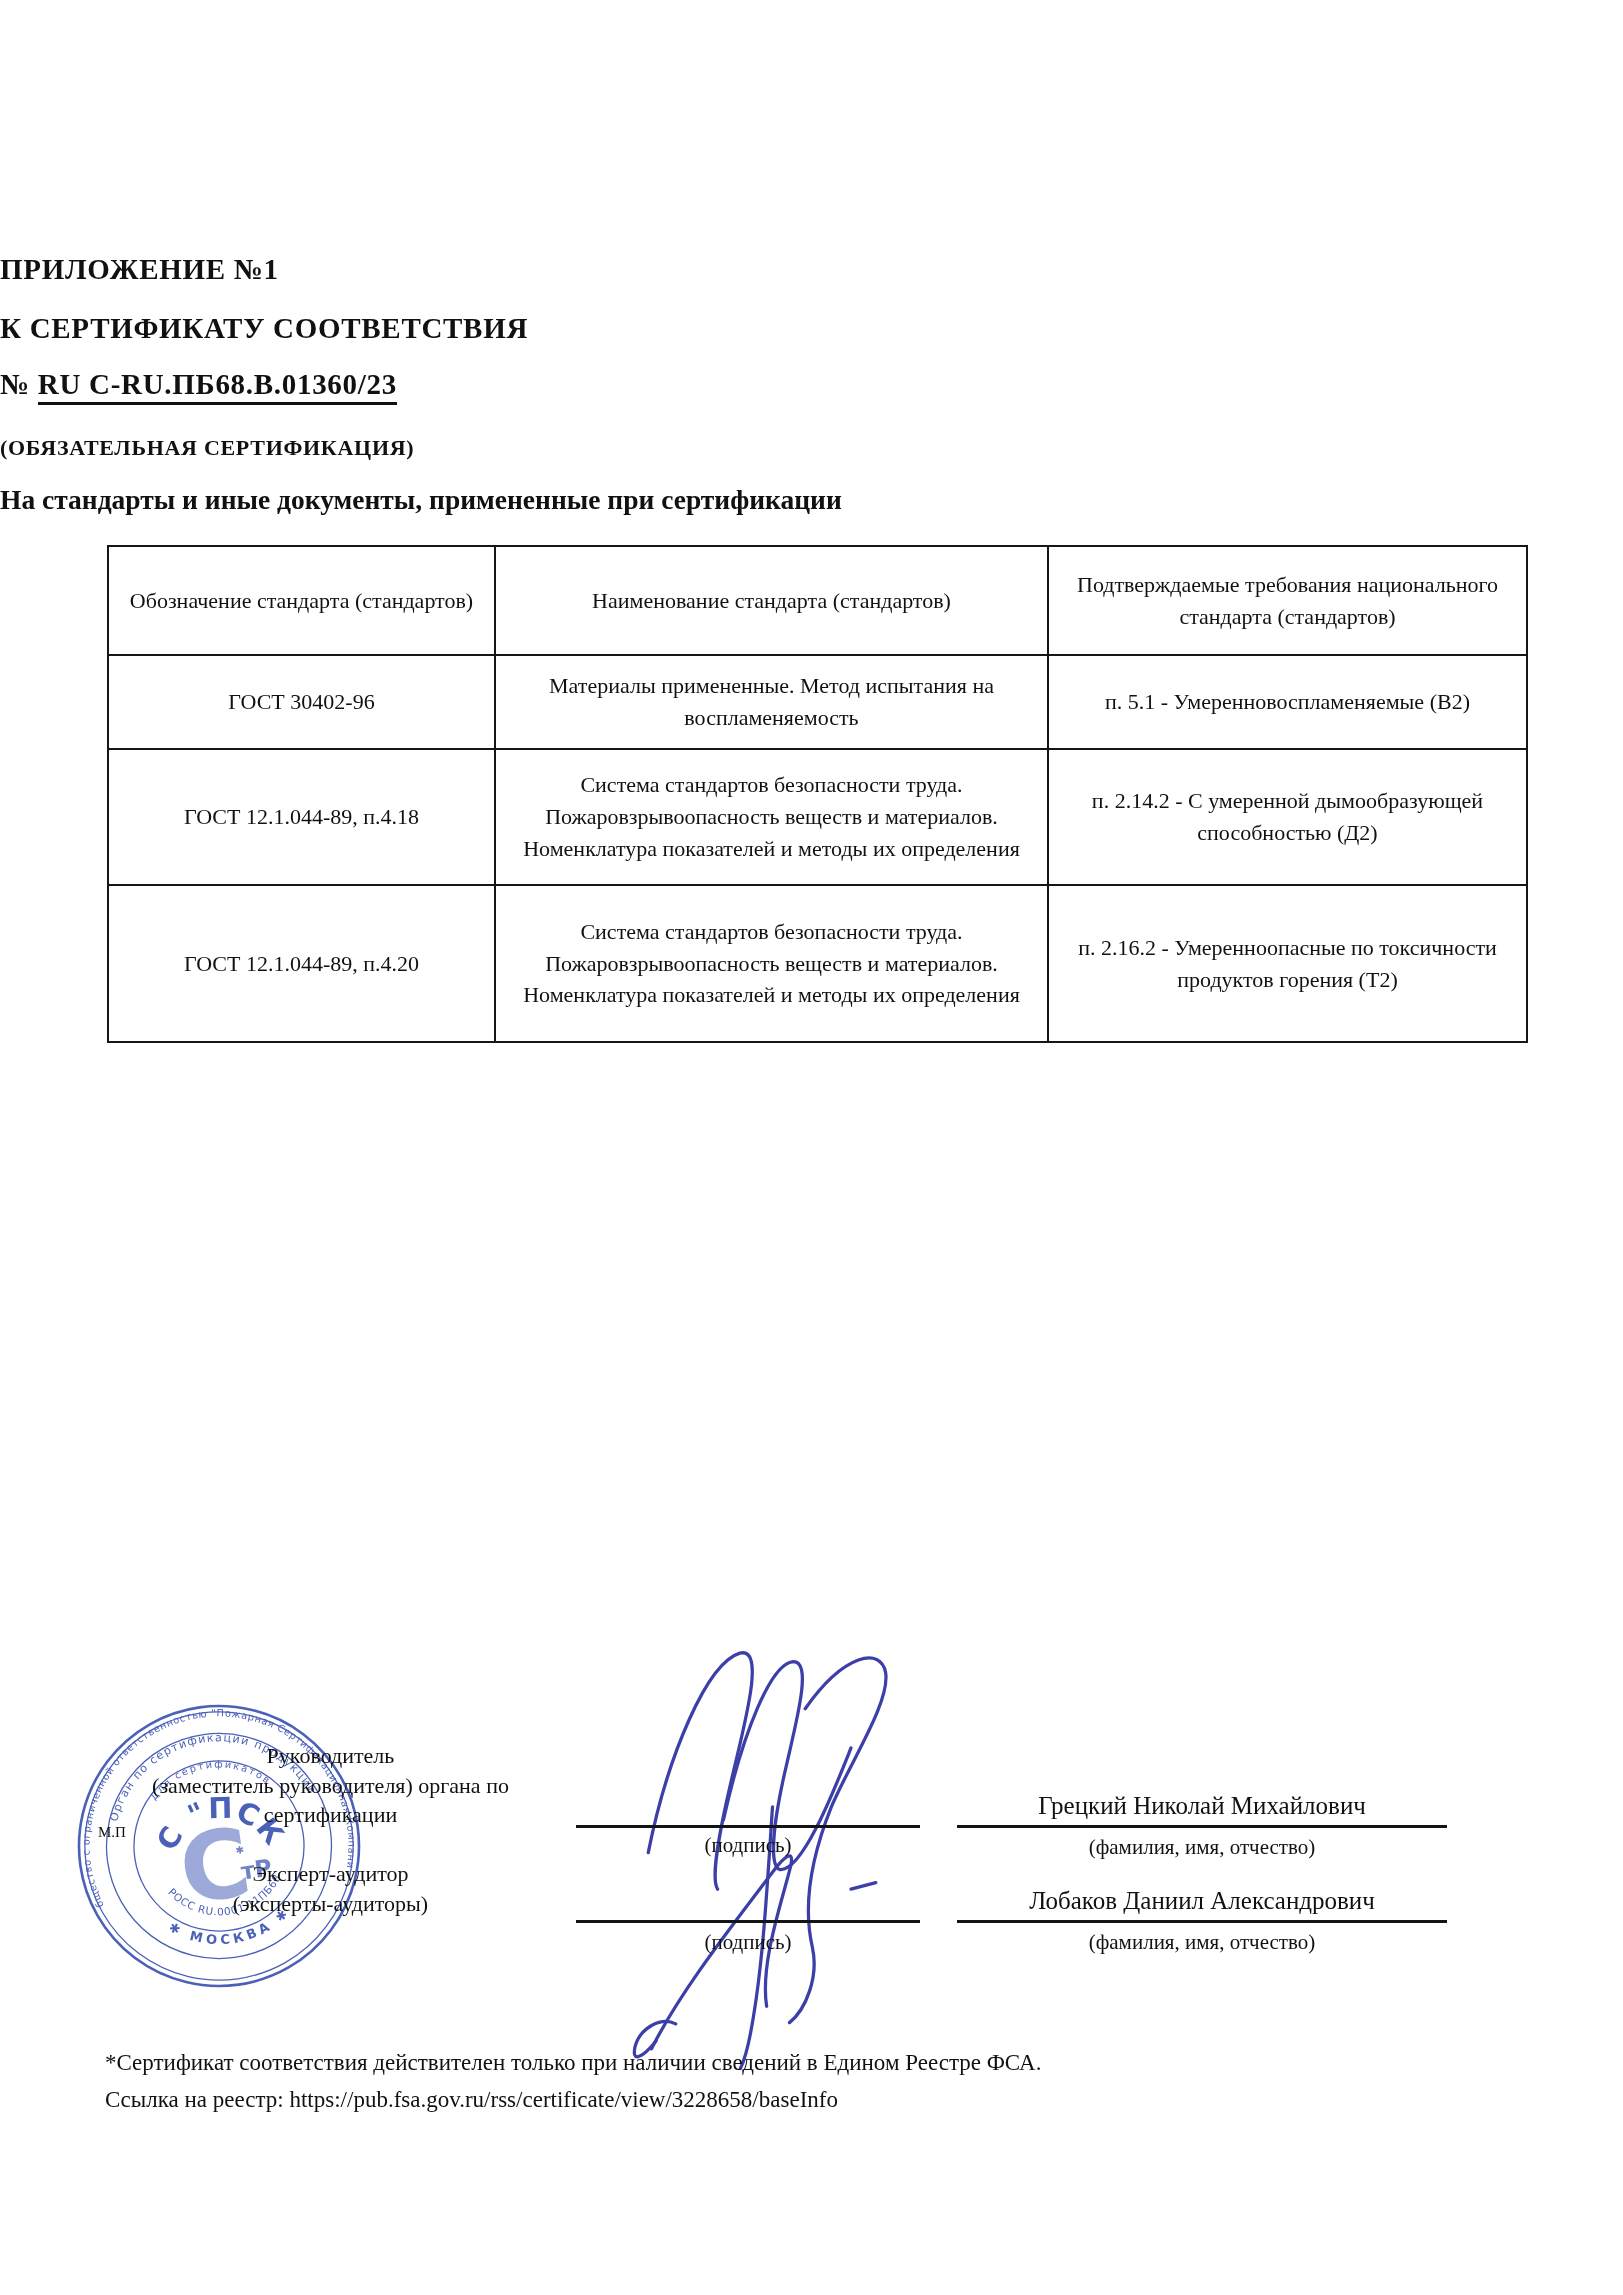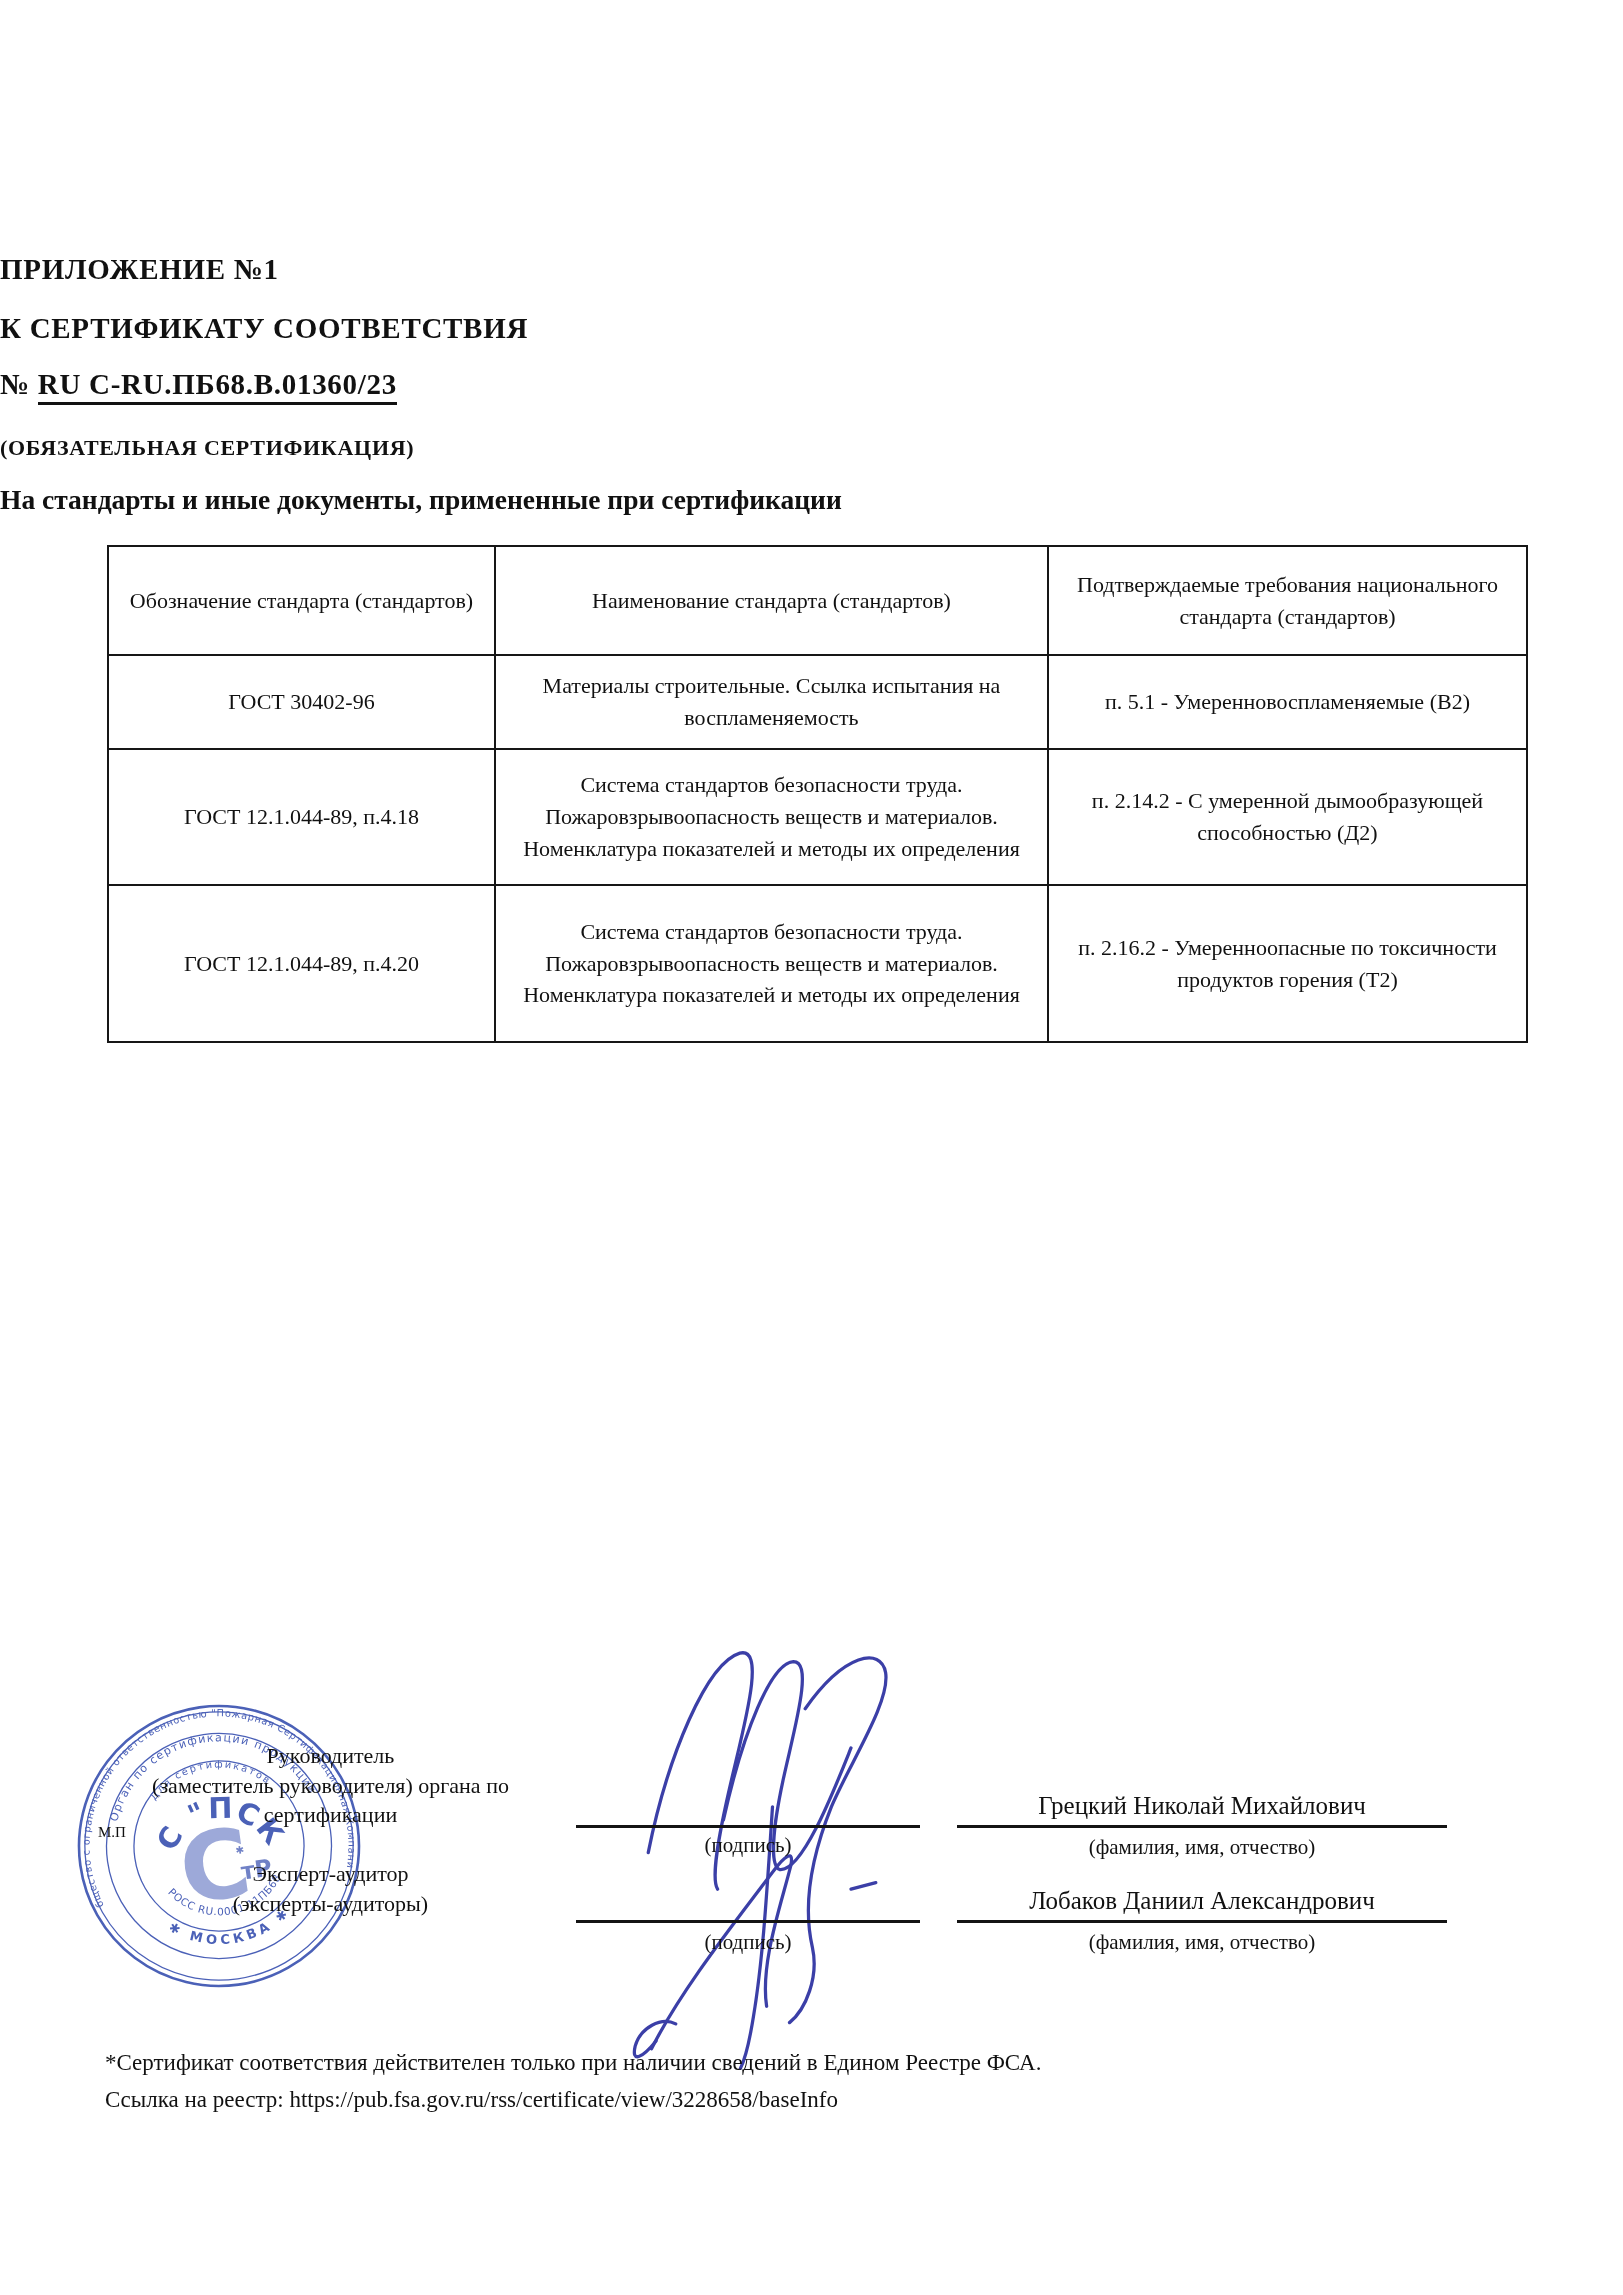--- a/index.html
+++ b/index.html
@@ -63,21 +63,21 @@
       <col class="c3">
     </colgroup>
   <tbody>
       <tr class="hrow">
     <th>Обозначение стандарта (стандартов)</th>
     <th>Наименование стандарта (стандартов)</th>
     <th>Подтверждаемые требования национального стандарта (стандартов)</th>
   </tr>
   <tr class="r2">
     <td>ГОСТ 30402-96</td>
-    <td>Материалы строительные. Ссылка испытания на воспламеняемость</td>
+    <td>Материалы примененные. Метод испытания на воспламеняемость</td>
     <td>п. 5.1 - Умеренновоспламеняемые (В2)</td>
   </tr>
   <tr class="r3">
     <td>ГОСТ 12.1.044-89, п.4.18</td>
     <td>Система стандартов безопасности труда. Пожаровзрывоопасность веществ и материалов. Номенклатура показателей и методы их определения</td>
     <td>п. 2.14.2 - С умеренной дымообразующей способностью (Д2)</td>
   </tr>
   <tr class="r4">
     <td>ГОСТ 12.1.044-89, п.4.20</td>
     <td>Система стандартов безопасности труда. Пожаровзрывоопасность веществ и материалов. Номенклатура показателей и методы их определения</td>

